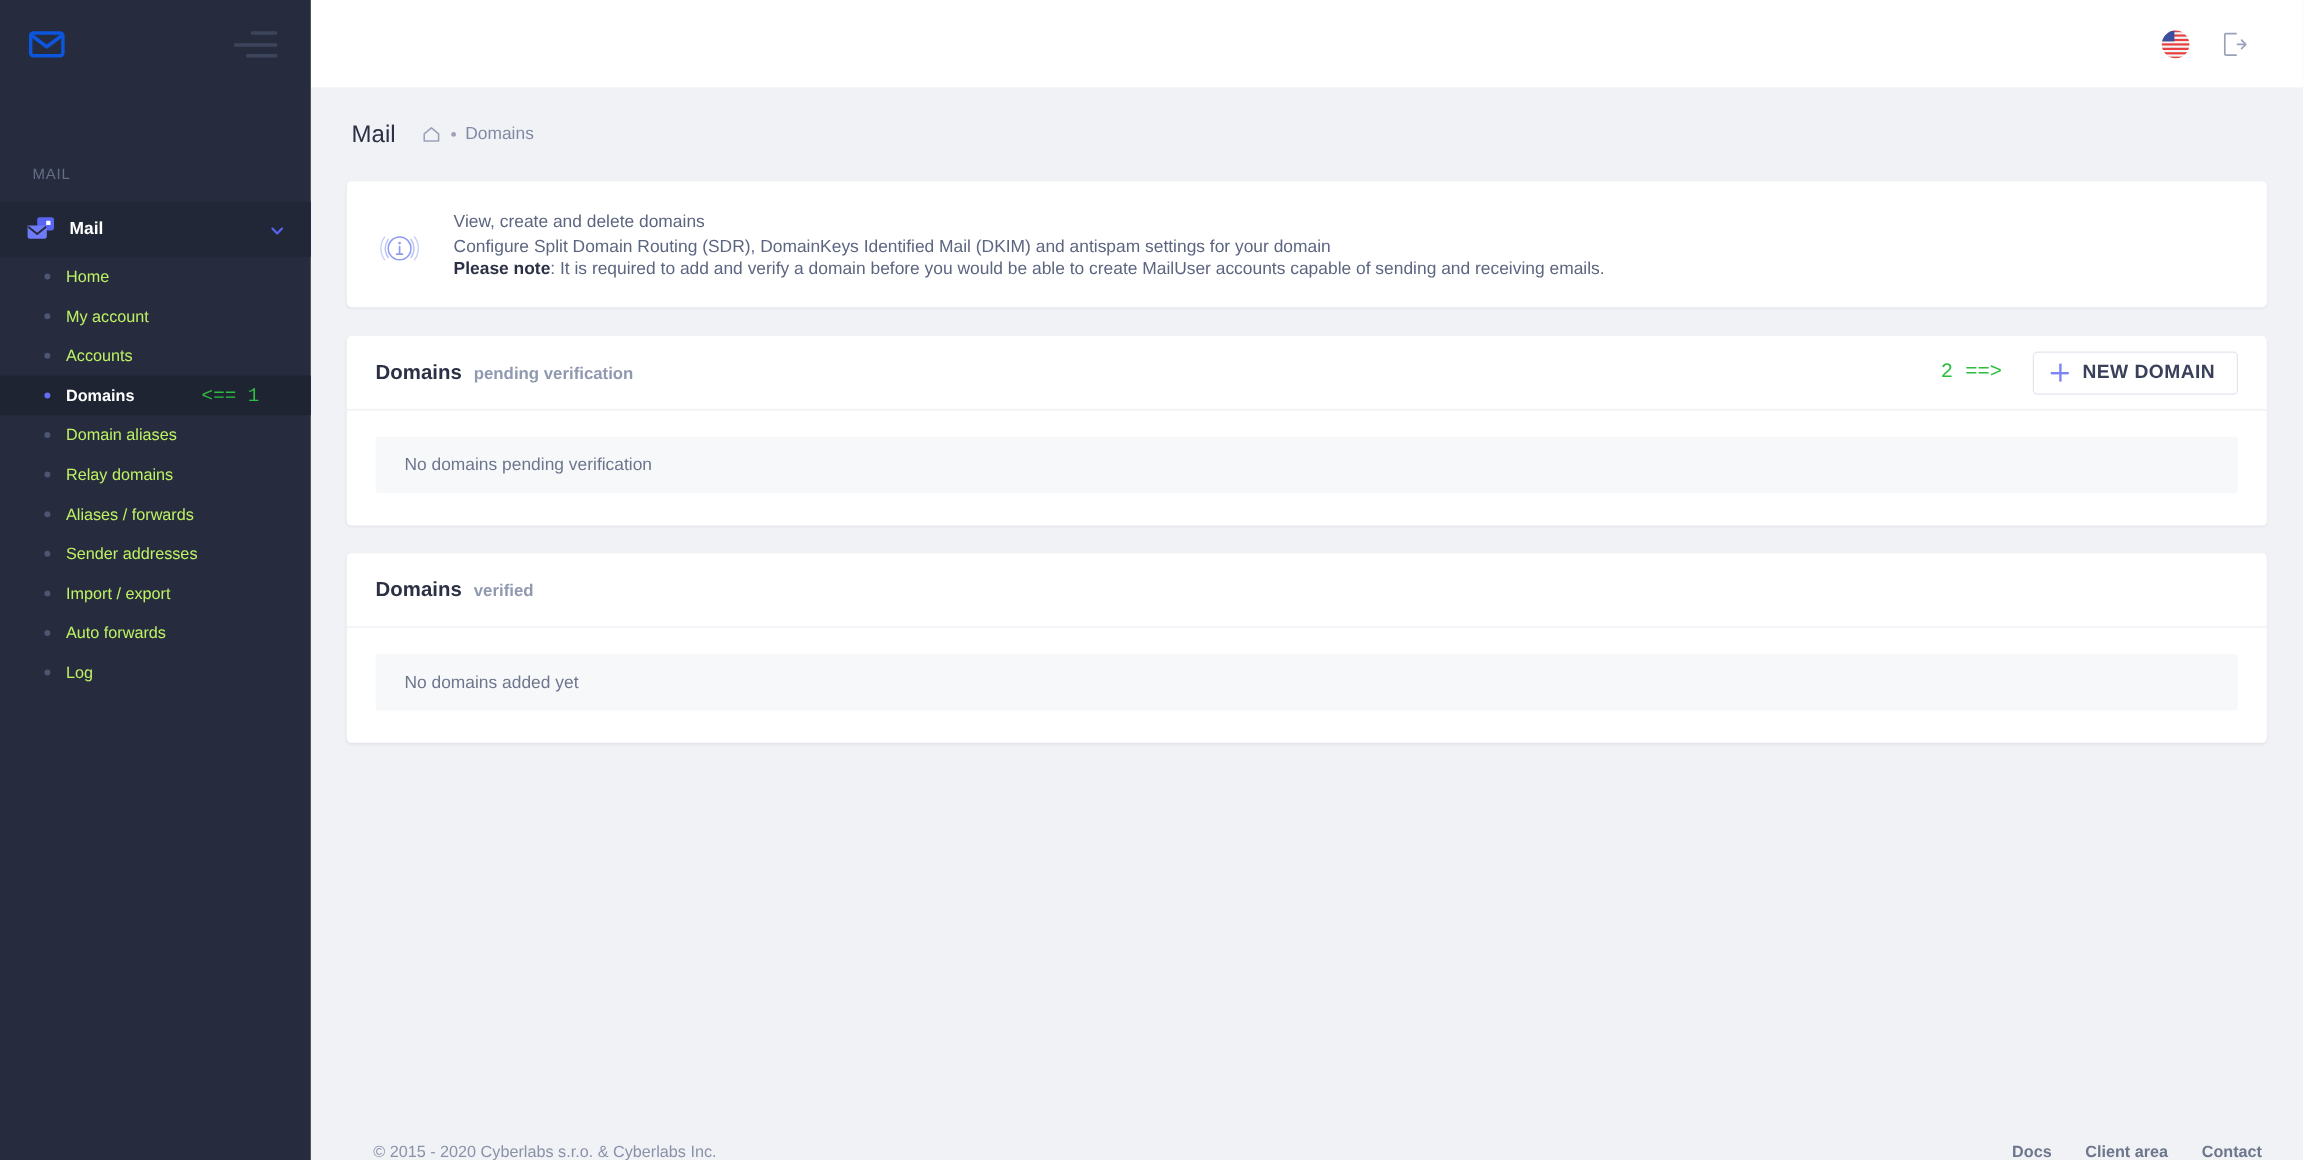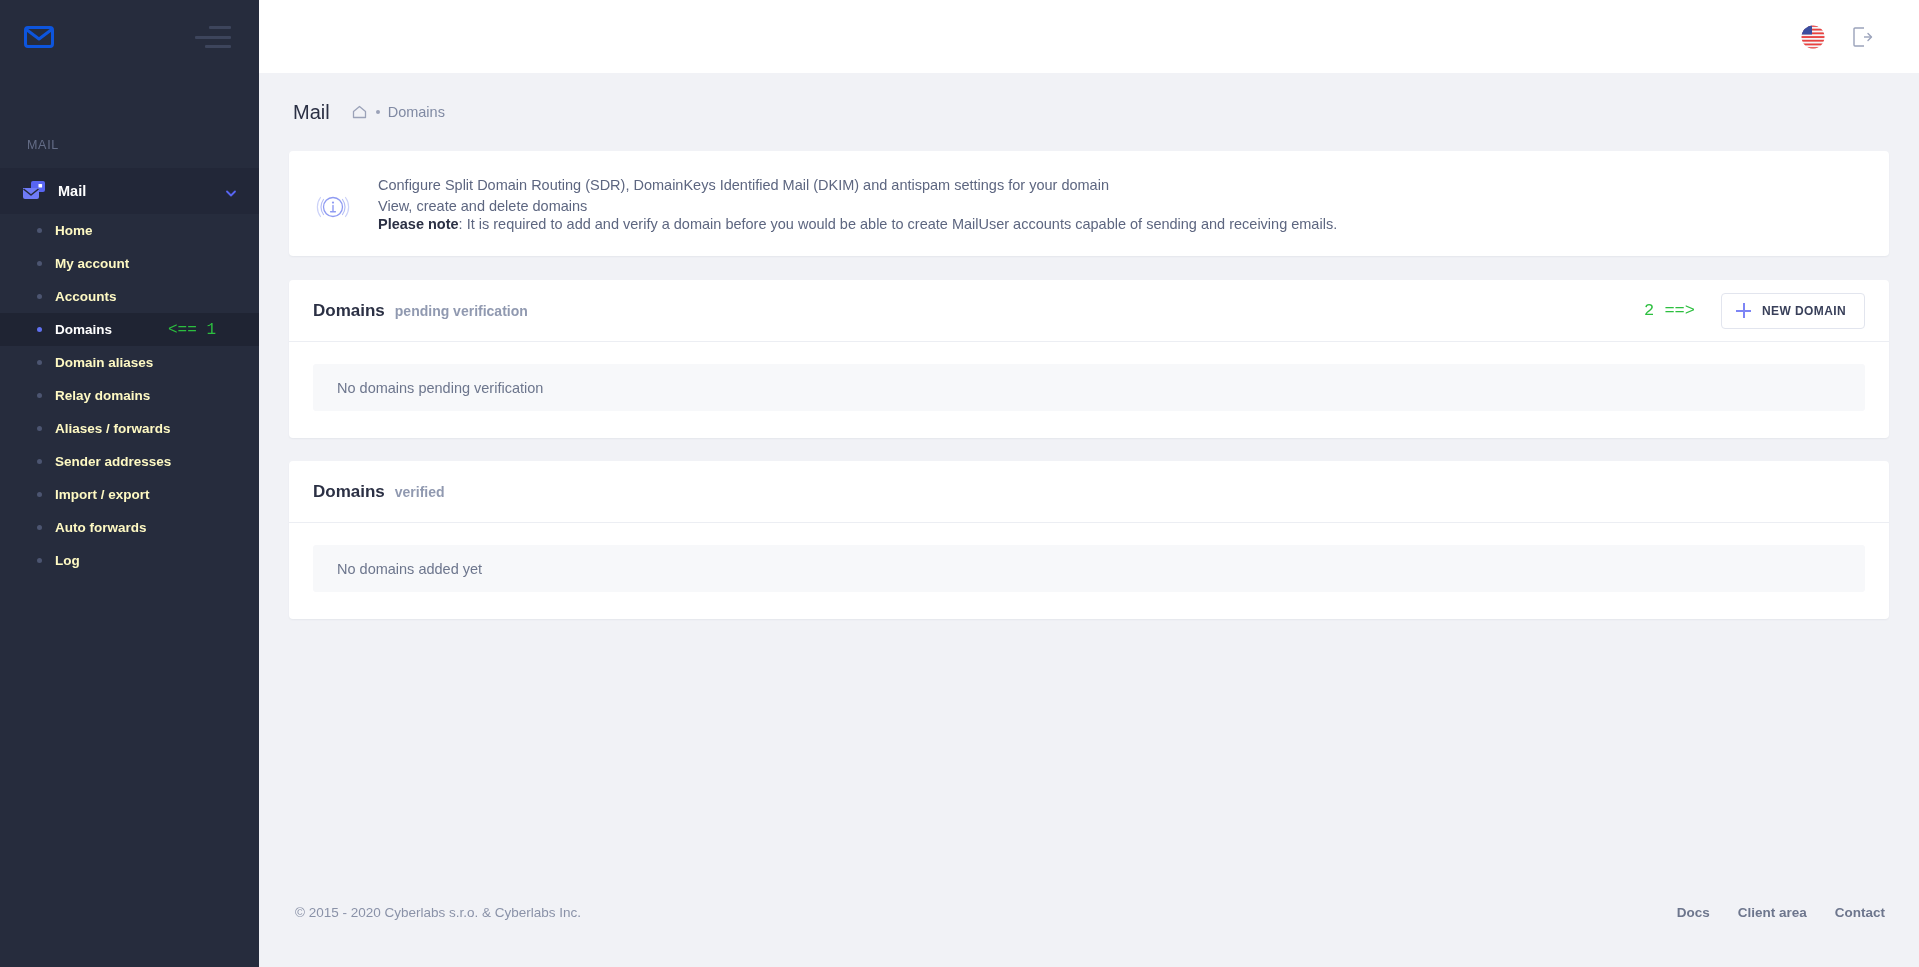--- a/index.html
+++ b/index.html
@@ -46,21 +46,21 @@
   .chev { width: 12px; height: 12px; flex: 0 0 12px; }
 
   .nav-item {
     height: 33px; display: flex; align-items: center;
     padding-left: 37px; cursor: pointer; position: relative;
   }
   .nav-item .dot {
     width: 5px; height: 5px; border-radius: 50%;
     background: #4c5571; margin-right: 13px; flex: 0 0 5px;
   }
-  .nav-item .label { color: #fef9c3; font-size: 13.5px; font-weight: bold; }
+  .nav-item .label { color: #bef264; font-size: 13.5px; }
   .nav-item.active { background: #1f2433; }
   .nav-item.active .dot { background: #6070f0; }
   .nav-item.active .label { color: #ffffff; font-weight: bold; }
   .nav-note {
     color: #2cbf3f; font-size: 16px; font-family: "Liberation Mono", monospace;
     margin-left: 56px; white-space: nowrap;
   }
 
   
   .main { flex: 1; display: flex; flex-direction: column; height: 967px; min-width: 0; }
@@ -113,33 +113,33 @@
     height: 36px; border: 1px solid #e2e5ee; border-radius: 4px;
     background: #fff; display: flex; align-items: center;
     padding: 0 18px 0 14px; cursor: pointer;
   }
   .plus { width: 15px; height: 15px; margin-right: 11px; position: relative; }
   .plus::before, .plus::after {
     content: ""; position: absolute; background: #7d85f5;
   }
   .plus::before { left: 0; top: 6.5px; width: 15px; height: 2px; }
   .plus::after { top: 0; left: 6.5px; height: 15px; width: 2px; }
-  .btn-new-label { color: #39405a; font-size: 12px; font-weight: bold; letter-spacing: 0.4px; }
+  .btn-new-label { color: #39405a; font-size: 16px; font-weight: bold; letter-spacing: 0.4px; }
 
   .card-body { padding: 22px 24px 27px 24px; text-align: right; }
   .empty-row {
     background: #f7f8fa; border-radius: 3px; height: 47px;
     display: flex; align-items: center; padding-left: 24px;
   }
   .empty-row span { color: #6d768d; font-size: 14.5px; }
 
   
   .footer {
-    height: 62px; display: flex; align-items: flex-start;
-    padding: 0 34px 0 36px; background: #f1f2f6;
+    height: 62px; display: flex; align-items: flex-end;
+    padding: 0 34px 0 52px; background: #f1f2f6;
   }
   .copyright { color: #8a92a8; font-size: 13.5px; }
   .footer-links { margin-left: auto; display: flex; gap: 28px; }
   .footer-links a { color: #6d768d; font-size: 13.5px; text-decoration: none; cursor: pointer; font-weight: bold; }
 </style>
 </head>
 <body>
 
 <div class="app">
 
@@ -279,22 +279,22 @@
             <circle cx="18" cy="18" r="9.5" fill="none" stroke="#8f9bf2" stroke-width="1.3"></circle>
             <path d="M8.5 10.5 A12.5 12.5 0 0 0 8.5 25.5" fill="none" stroke="#b7bff5" stroke-width="1.2" stroke-linecap="round"></path>
             <path d="M5.5 8.5 A16 16 0 0 0 5.5 27.5" fill="none" stroke="#ccd2f8" stroke-width="1.2" stroke-linecap="round"></path>
             <path d="M27.5 10.5 A12.5 12.5 0 0 1 27.5 25.5" fill="none" stroke="#b7bff5" stroke-width="1.2" stroke-linecap="round"></path>
             <path d="M30.5 8.5 A16 16 0 0 1 30.5 27.5" fill="none" stroke="#ccd2f8" stroke-width="1.2" stroke-linecap="round"></path>
             <circle cx="18" cy="13.6" r="1.1" fill="#8f9bf2"></circle>
             <path d="M18 16.5 V22.5 M15.6 22.8 H20.4" fill="none" stroke="#8f9bf2" stroke-width="1.4" stroke-linecap="round"></path>
           </svg>
         </span>
         <div class="banner-body">
+          <div class="banner-line">View, create and delete domains</div>
           <div class="banner-line">Configure Split Domain Routing (SDR), DomainKeys Identified Mail (DKIM) and antispam settings for your domain</div>
-          <div class="banner-line">View, create and delete domains</div>
           <div class="banner-note"><b>Please note</b><span>: It is required to add and verify a domain before you would be able to create MailUser accounts capable of sending and receiving emails.</span></div>
         </div>
       </section>
 
       <section class="card card-block">
         <div class="card-head">
           <span class="card-title">Domains</span>
           <span class="card-sub">pending verification</span>
           <div class="card-head-right">
             <span class="head-note">2 ==&gt;</span>

